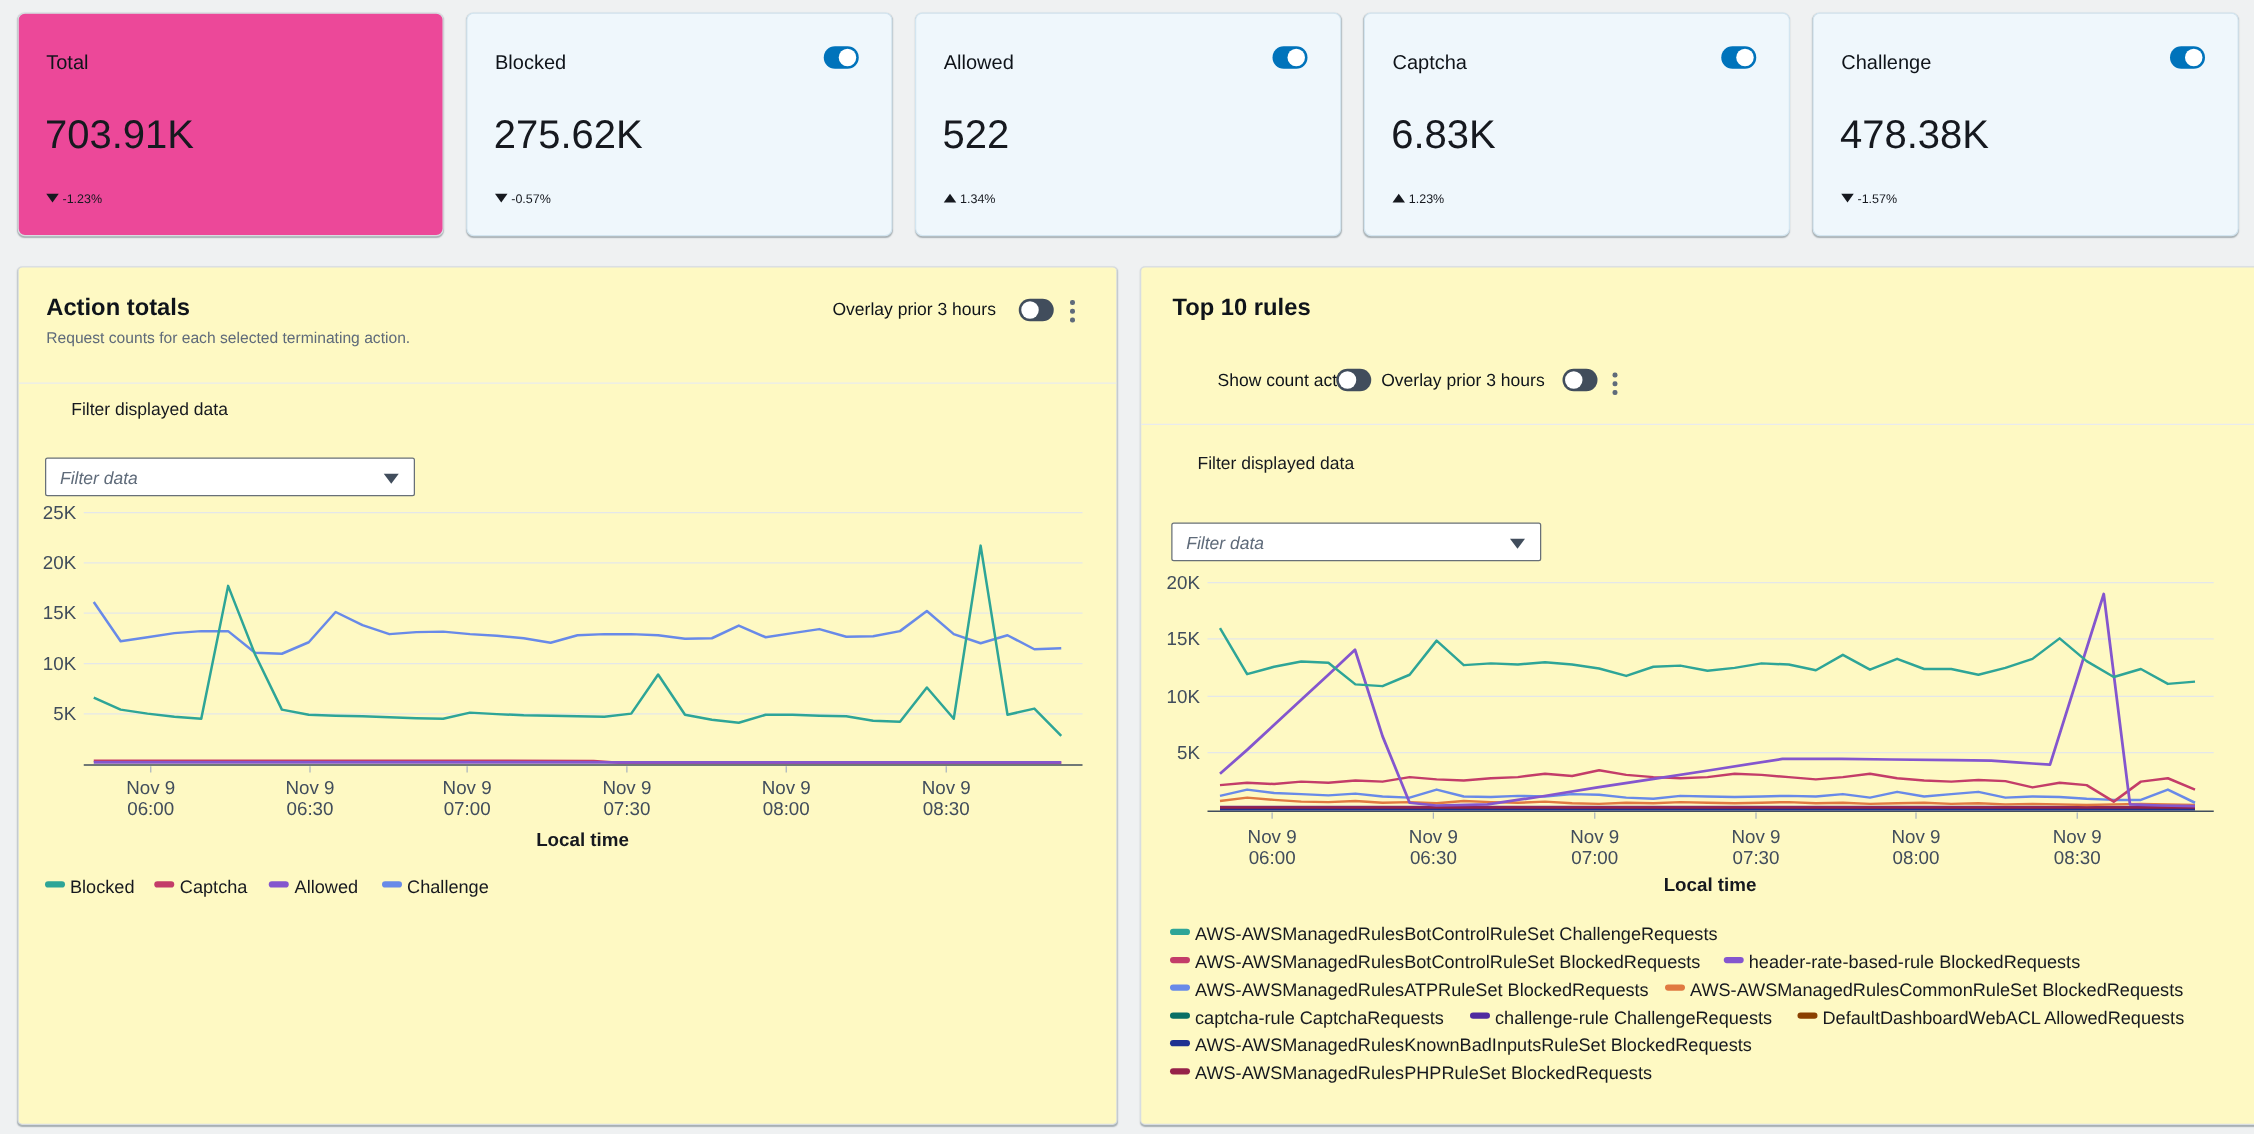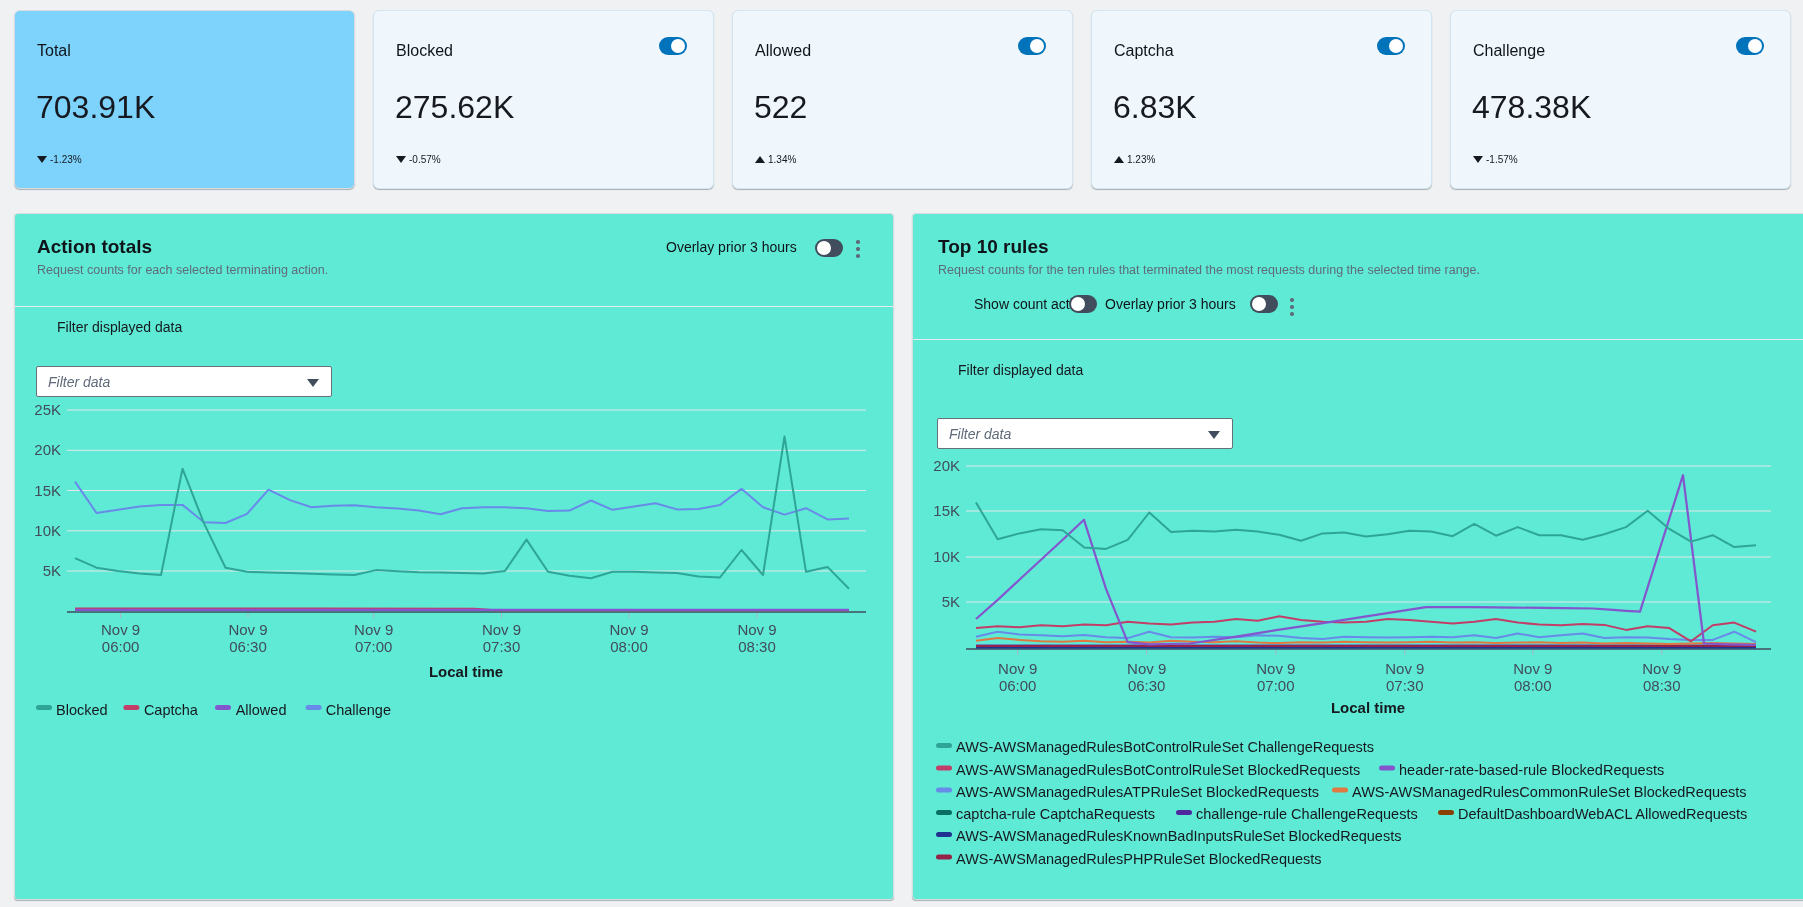--- a/index.html
+++ b/index.html
@@ -1,30 +1,30 @@
 <!DOCTYPE html>
 <html><head><meta charset="utf-8">
 <style>
 * { margin:0; padding:0; box-sizing:border-box; }
 html,body { width:1803px; height:907px; background:#eff1f2; font-family:"Liberation Sans",sans-serif; color:#0f141a; overflow:hidden; }
 .cards { position:absolute; left:14px; top:10px; }
-.card { position:absolute; top:0; width:341px; height:179px; background:#7dd3fc; border:1px solid #d8dde1; border-radius:6px; box-shadow:0 1px 1px rgba(0,28,36,.3); }
+.card { position:absolute; top:0; width:341px; height:179px; background:#ec4899; border:1px solid #d8dde1; border-radius:6px; box-shadow:0 1px 1px rgba(0,28,36,.3); }
 .card.blue { background:#eff7fc; border-color:#d3e5f0; }
 .c-title { position:absolute; left:22px; top:30px; font-size:16px; line-height:20px; color:#0f141a; }
 .c-num { position:absolute; left:21px; top:80px; font-size:32px; line-height:32px; color:#16191f;text-align:right; }
 .c-trend { position:absolute; left:22px; top:141px; font-size:10px; line-height:16px; color:#16191f; }
 .tri-down { display:inline-block; width:0; height:0; border-left:5px solid transparent; border-right:5px solid transparent; border-top:7px solid #16191f; margin-right:3px; }
 .tri-up { display:inline-block; width:0; height:0; border-left:5px solid transparent; border-right:5px solid transparent; border-bottom:7px solid #16191f; margin-right:3px; }
 .tgl { position:absolute; width:28px; height:18px; border-radius:9px; }
 .card .tgl { right:26px; top:26px; }
 .tgl.on { background:#0073bb; }
 .tgl.on .knob { position:absolute; right:2px; top:2px; width:14px; height:14px; border-radius:50%; background:#ffffff; }
 .tgl.off { background:#414d5c; }
 .tgl.off .knob { position:absolute; left:2px; top:2px; width:14px; height:14px; border-radius:50%; background:#ffffff; }
-.panel { position:absolute; top:213px; height:687px; background:#5eead4; border:1px solid #d8dde1; border-radius:4px; box-shadow:0 1px 1px rgba(0,28,36,.3);padding-left:32px; }
+.panel { position:absolute; top:213px; height:687px; background:#fef9c3; border:1px solid #d8dde1; border-radius:4px; box-shadow:0 1px 1px rgba(0,28,36,.3);padding-left:32px; }
 #panelL { left:14px; width:880px; }
 #panelR { left:912px; width:958px; }
 .p-title { position:absolute; left:22px; top:22px; font-size:19px; font-weight:bold; color:#0f141a; }
 .p-sub { position:absolute; left:22px; top:49px; font-size:12.5px; color:#5f6b7a; }
 #panelR .p-title { left:25px; }
 #panelR .p-sub { left:25px; }
 .divider { position:absolute; left:0; width:100%; height:1px; background:#e9ebed; }
 .ov-label { position:absolute; font-size:14px; color:#0f141a; }
 .dots { position:absolute; width:4px; }
 .dots span { display:block; width:3.5px; height:3.5px; border-radius:50%; background:#5f6b7a; margin-bottom:3.5px; }
@@ -145,21 +145,20 @@
       <rect x="200" y="311" width="16" height="5" rx="2.5" fill="#8456ce"></rect>
         <text x="220.7" y="320.5">Allowed</text>
       <rect x="290.6" y="311" width="16" height="5" rx="2.5" fill="#688ae8"></rect>
         <text x="310.7" y="320.5">Challenge</text>
     </g>
   </svg>
 </div>
 
 <div class="panel" id="panelR">
   <div class="p-title">Top 10 rules</div>
-  <div class="p-sub">Request counts for the ten rules that terminated the most requests during the selected time range.</div>
   <div class="ov-label" style="left:25px; top:82px;margin-left:36px;">Show count action</div>
   <div class="tgl off" style="left:156px; top:81px;">
       <div class="knob"></div>
     </div>
   <div class="ov-label" style="left:192px; top:82px;">Overlay prior 3 hours</div>
   <div class="tgl off" style="left:337px; top:81px;">
       <div class="knob"></div>
     </div>
   <div class="dots" style="left:377px; top:84px;">
       <span></span>

